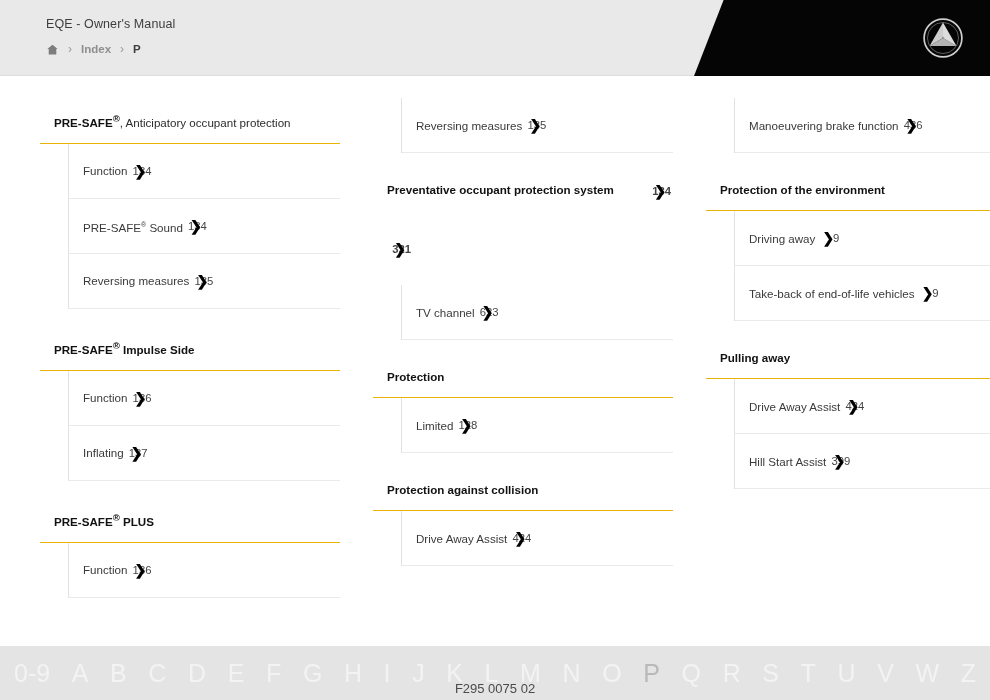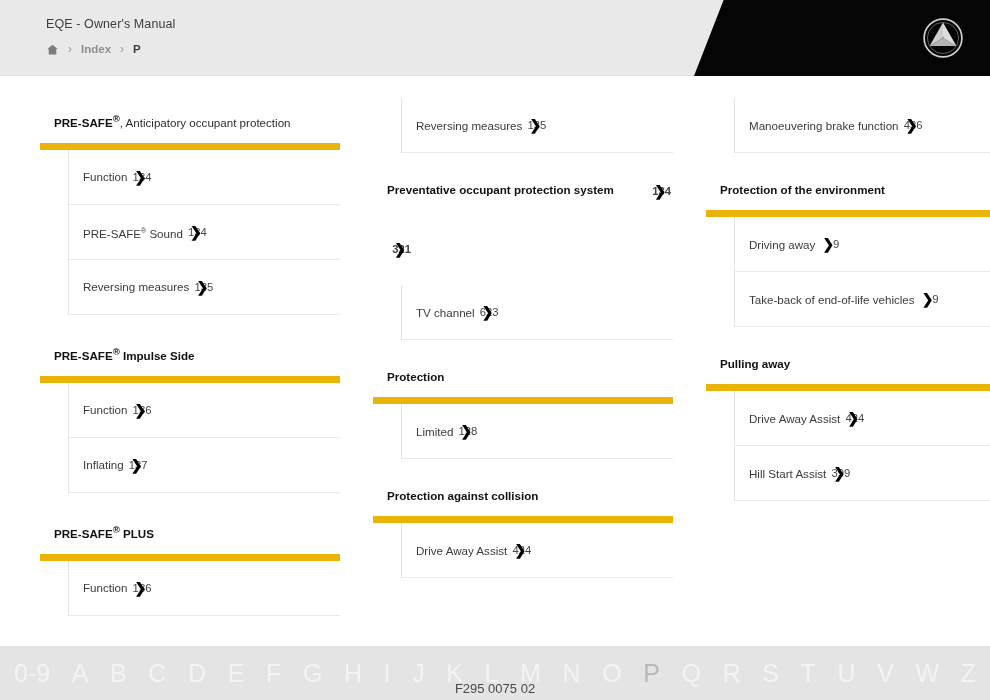--- a/index.html
+++ b/index.html
@@ -77,21 +77,21 @@
   .group-head {
     font-size:11.6px;
     font-weight:bold;
     color:#111;
     line-height:18px;
     padding:12px 0 11px 14px;
     display:flex;
     align-items:flex-start;
     justify-content:space-between;
     gap:8px;
-    border-bottom:7px solid #eab308;
+    border-bottom:1px solid #eab308;
   }
   .group-head.no-rule { border-bottom:none; }
   .group-head .gh-label { flex:1 1 auto; }
   .group-head .gh-label .reg {
     font-weight:normal;
     color:#2c2c2c;
   }
   .group-head .gh-label .bold { font-weight:bold; }
 
   

